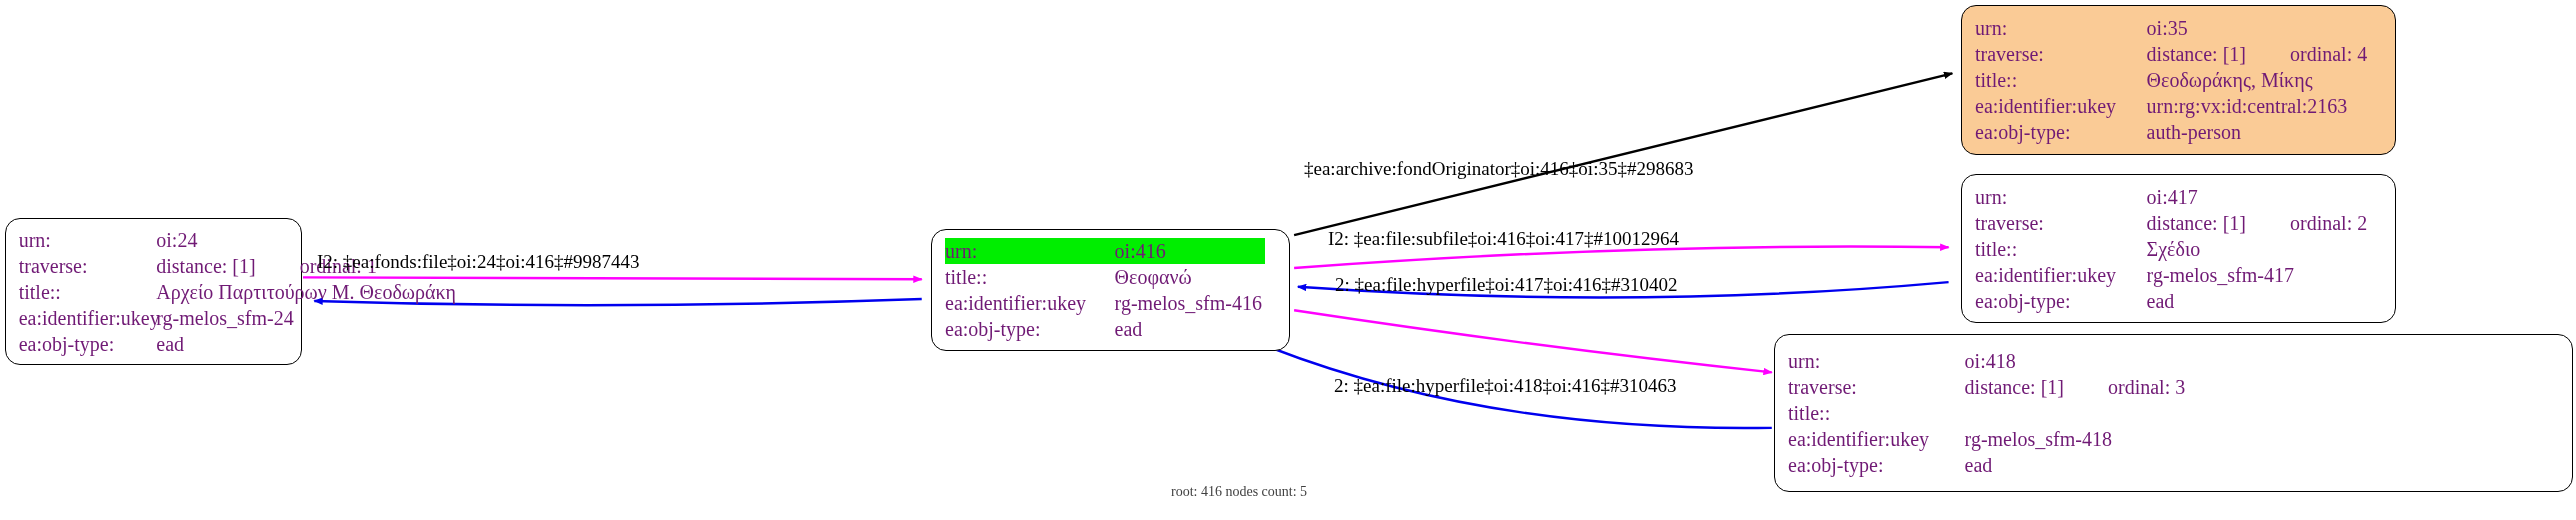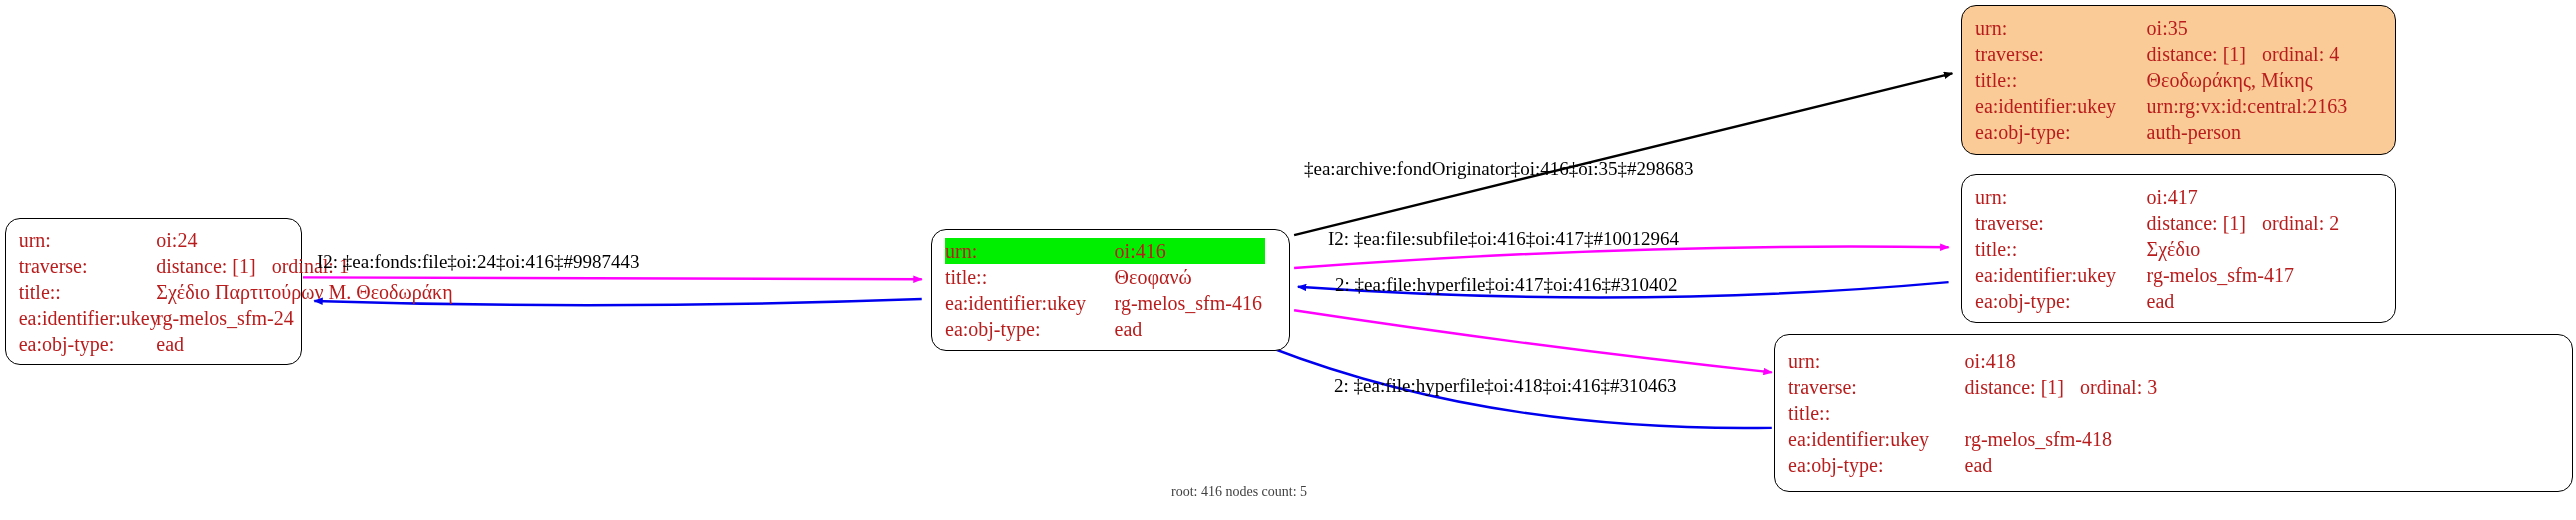--- a/index.html
+++ b/index.html
@@ -33,36 +33,36 @@
     display: flex;
     flex-direction: column;
     justify-content: center;
   }
   .node.orange { background: #facb96; }
   .node-row {
     display: flex;
     align-items: center;
     line-height: 1.30;
     font-size: 20px;
-    color: #b91c1c;
+    color: #701a75;
     white-space: nowrap;
   }
   .node-key {
     flex: 0 0 auto;
     padding-right: 5.6px;
   }
   .node-val {
     flex: 0 0 auto;
     white-space: nowrap;
   }
   .node-row.hl .node-key,
   .node-row.hl .node-val {
     background: #00ee00;
   }
-  .trav-val { display: inline-flex; gap: 16px; }
+  .trav-val { display: inline-flex; gap: 44px; }
   .edge-label {
     position: absolute;
     font-size: 19px;
     color: #000000;
     white-space: nowrap;
     line-height: 1;
   }
   .caption {
     position: absolute;
     font-size: 14px;
@@ -110,21 +110,21 @@
     </div>
     <div class="node-row">
       <span class="node-key" style="width:132px;">traverse:</span>
       <span class="node-val trav-val">
         <span>distance: [1]</span>
         <span>ordinal: 1</span>
       </span>
     </div>
     <div class="node-row">
       <span class="node-key" style="width:132px;">title::</span>
-      <span class="node-val">Σχέδιο Παρτιτούρων Μ. Θεοδωράκη</span>
+      <span class="node-val">Αρχείο Παρτιτούρων Μ. Θεοδωράκη</span>
     </div>
     <div class="node-row">
       <span class="node-key" style="width:132px;">ea:identifier:ukey</span>
       <span class="node-val">rg-melos_sfm-24</span>
     </div>
     <div class="node-row">
       <span class="node-key" style="width:132px;">ea:obj-type:</span>
       <span class="node-val">ead</span>
     </div>
   </div>

